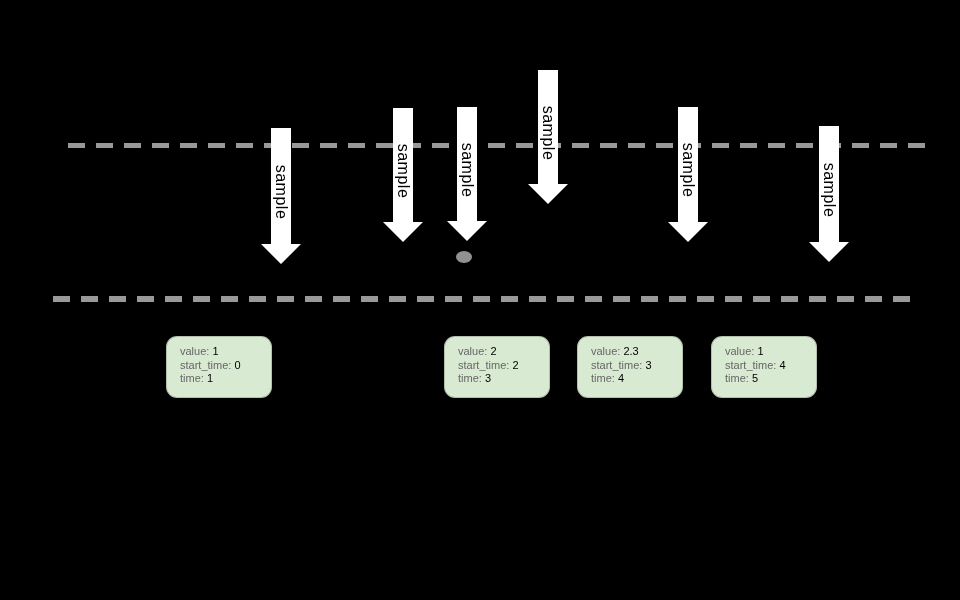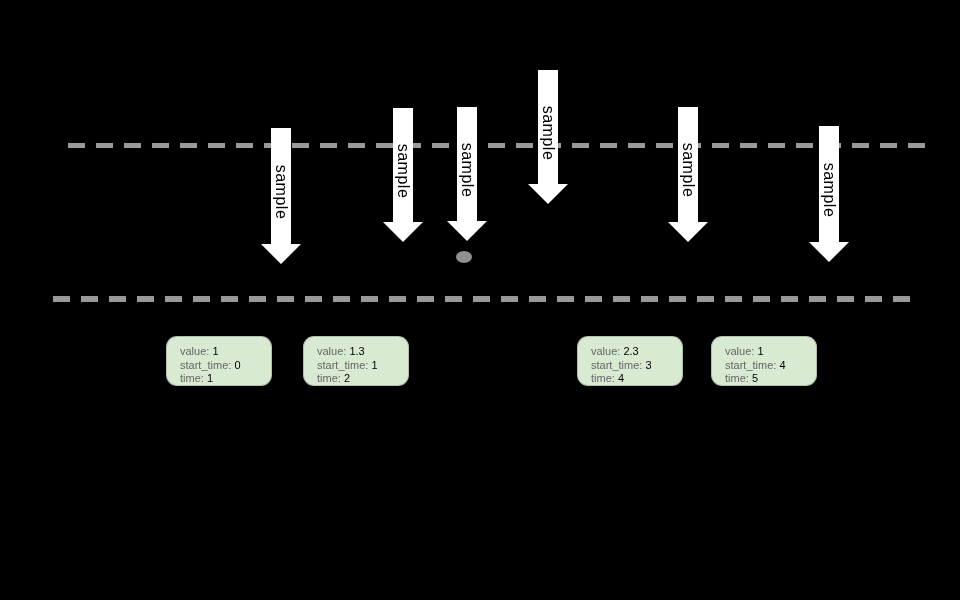--- a/index.html
+++ b/index.html
@@ -47,21 +47,21 @@
   .dot{
     position:absolute;
     left:456px;top:251px;
     width:16px;height:12px;
     border-radius:50%;
     background:var(--dot);
   }
   .card{
     position:absolute;
     top:336px;
-    width:106px;height:50px;
+    width:106px;height:62px;
     background:var(--card-fill);
     border:1px solid rgba(0,0,0,0.18);
     border-radius:11px;
     box-shadow:0 2px 3px rgba(0,0,0,0.55);
     padding:8px 6px 0 13px;
     font-size:11px;
     line-height:13.5px;
     color:var(--card-label);
     white-space:nowrap;
   }
@@ -123,26 +123,26 @@
   </div>
 
   <div class="dot"></div>
 
   <div class="card card1">
     <div><span>value:</span> <span class="val">1</span></div>
     <div><span>start_time:</span> <span class="val">0</span></div>
     <div><span>time:</span> <span class="val">1</span></div>
   </div>
 
-  <div class="card card2">
-    <div><span>value:</span> <span class="val">1.3</span></div>
-    <div><span>start_time:</span> <span class="val">1</span></div>
-    <div><span>time:</span> <span class="val">2</span></div>
+
+  <div class="card card3">
+    <div><span>value:</span> <span class="val">2</span></div>
+    <div><span>start_time:</span> <span class="val">2</span></div>
+    <div><span>time:</span> <span class="val">3</span></div>
   </div>
-
 
   <div class="card card4">
     <div><span>value:</span> <span class="val">2.3</span></div>
     <div><span>start_time:</span> <span class="val">3</span></div>
     <div><span>time:</span> <span class="val">4</span></div>
   </div>
 
   <div class="card card5">
     <div><span>value:</span> <span class="val">1</span></div>
     <div><span>start_time:</span> <span class="val">4</span></div>

